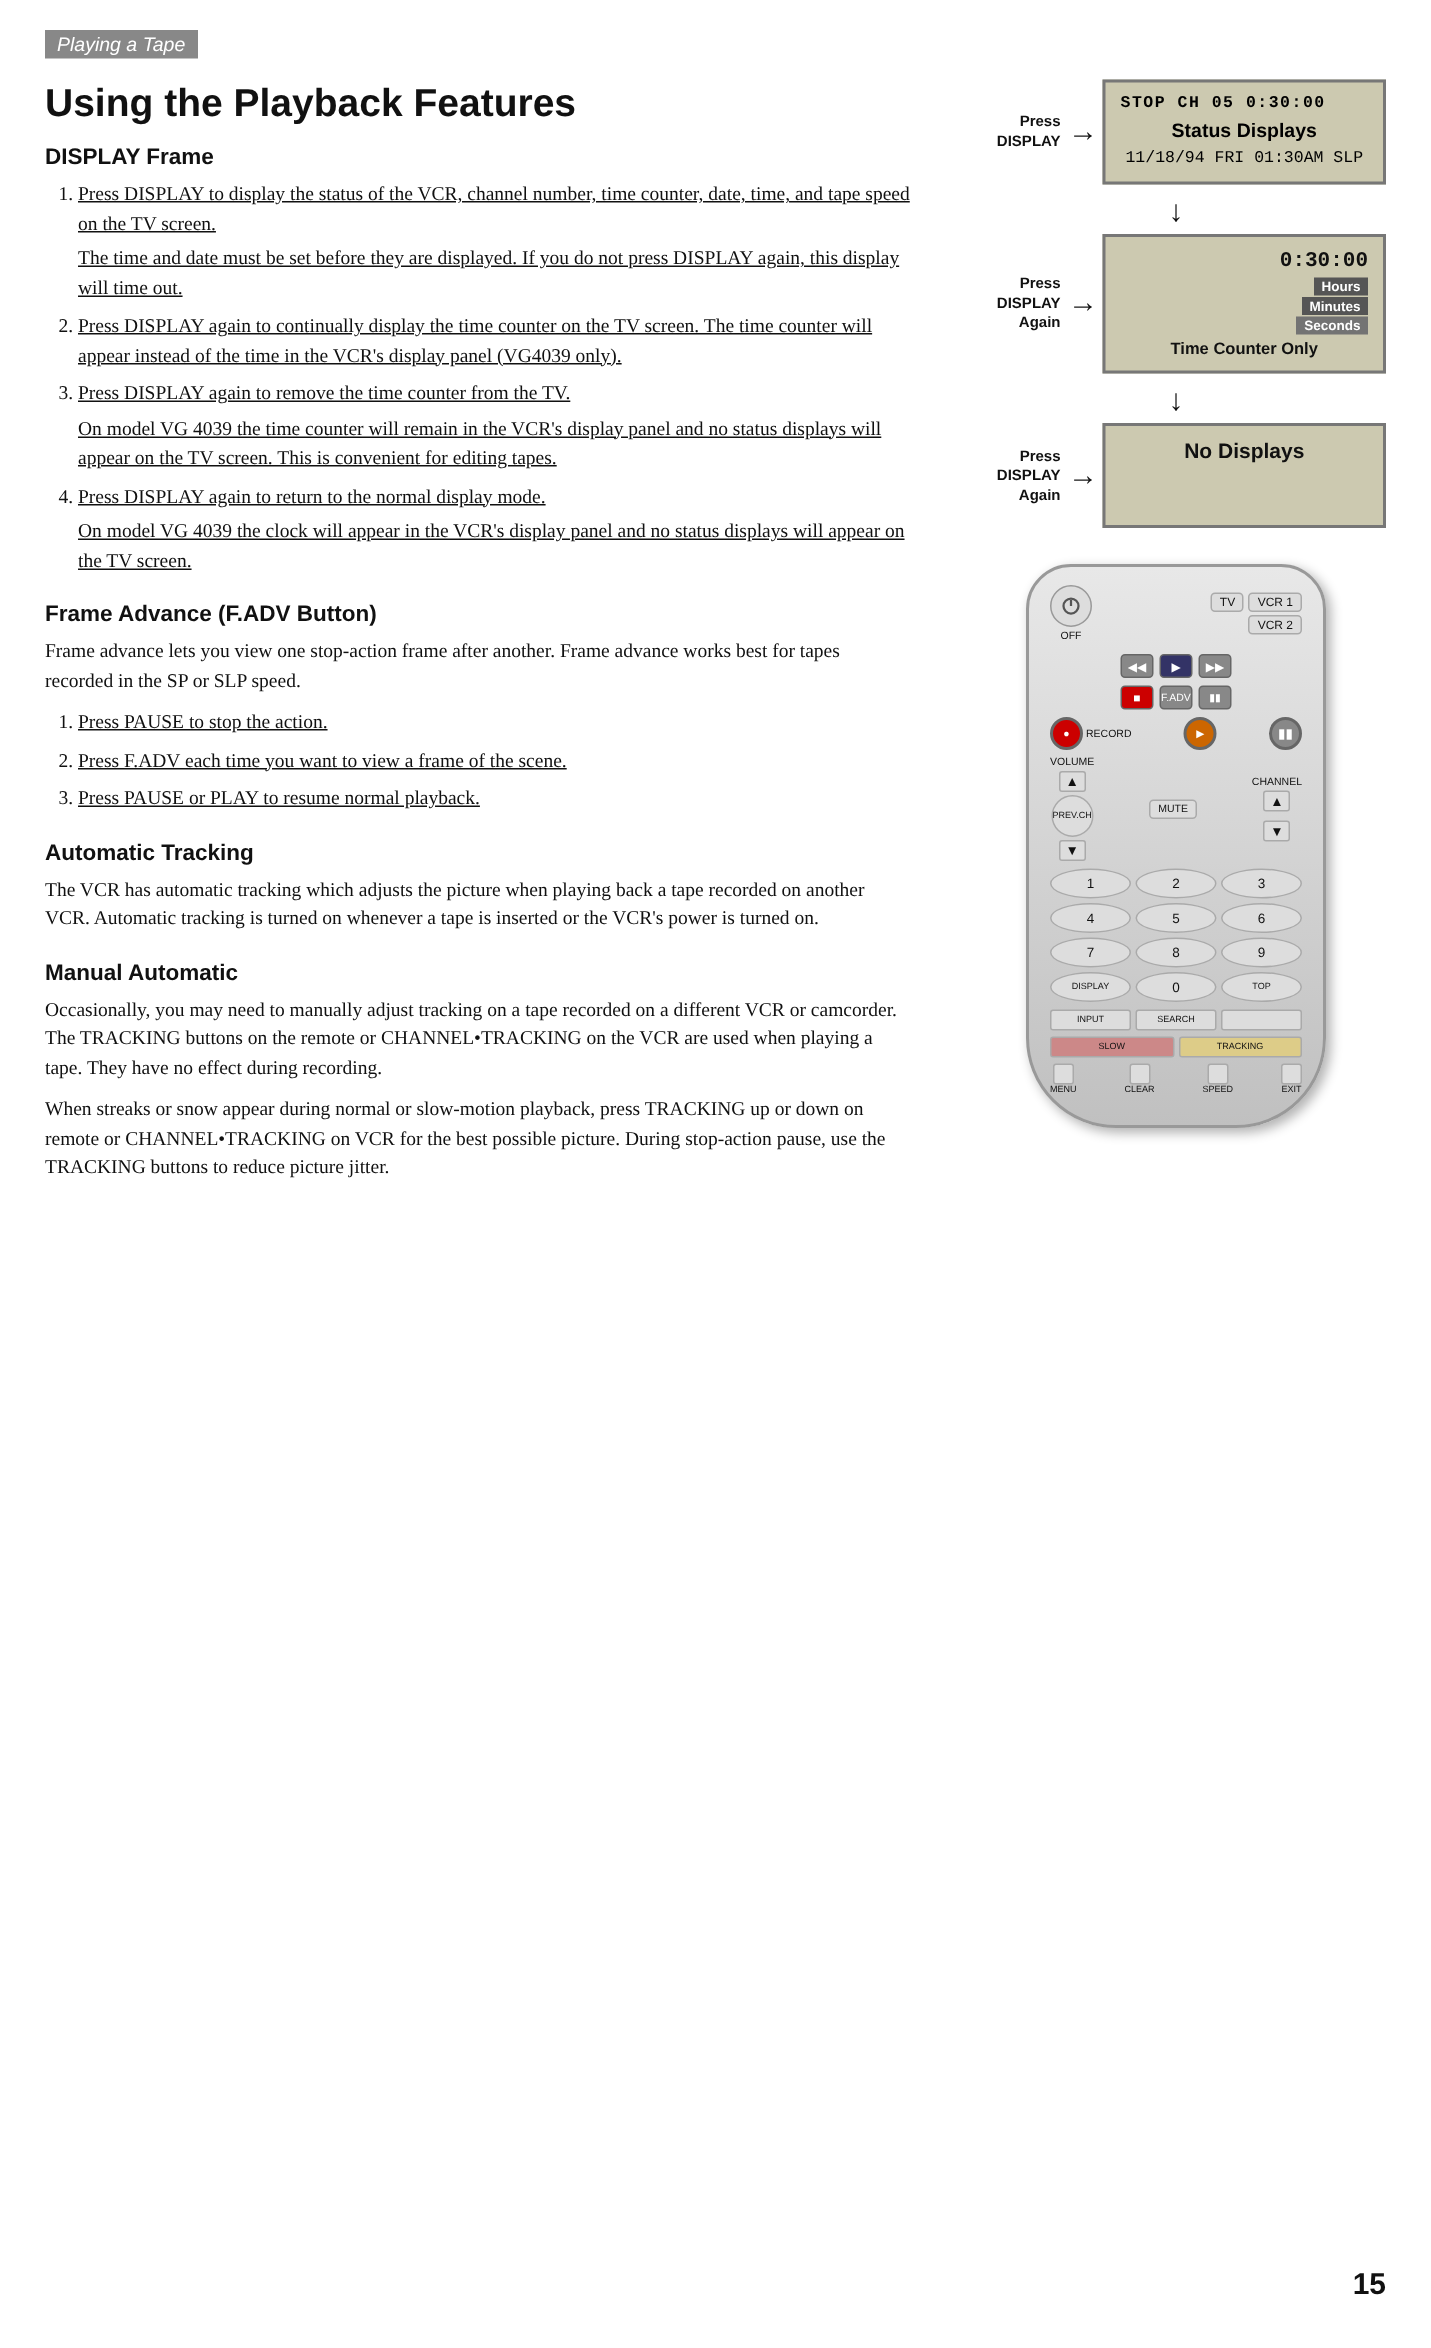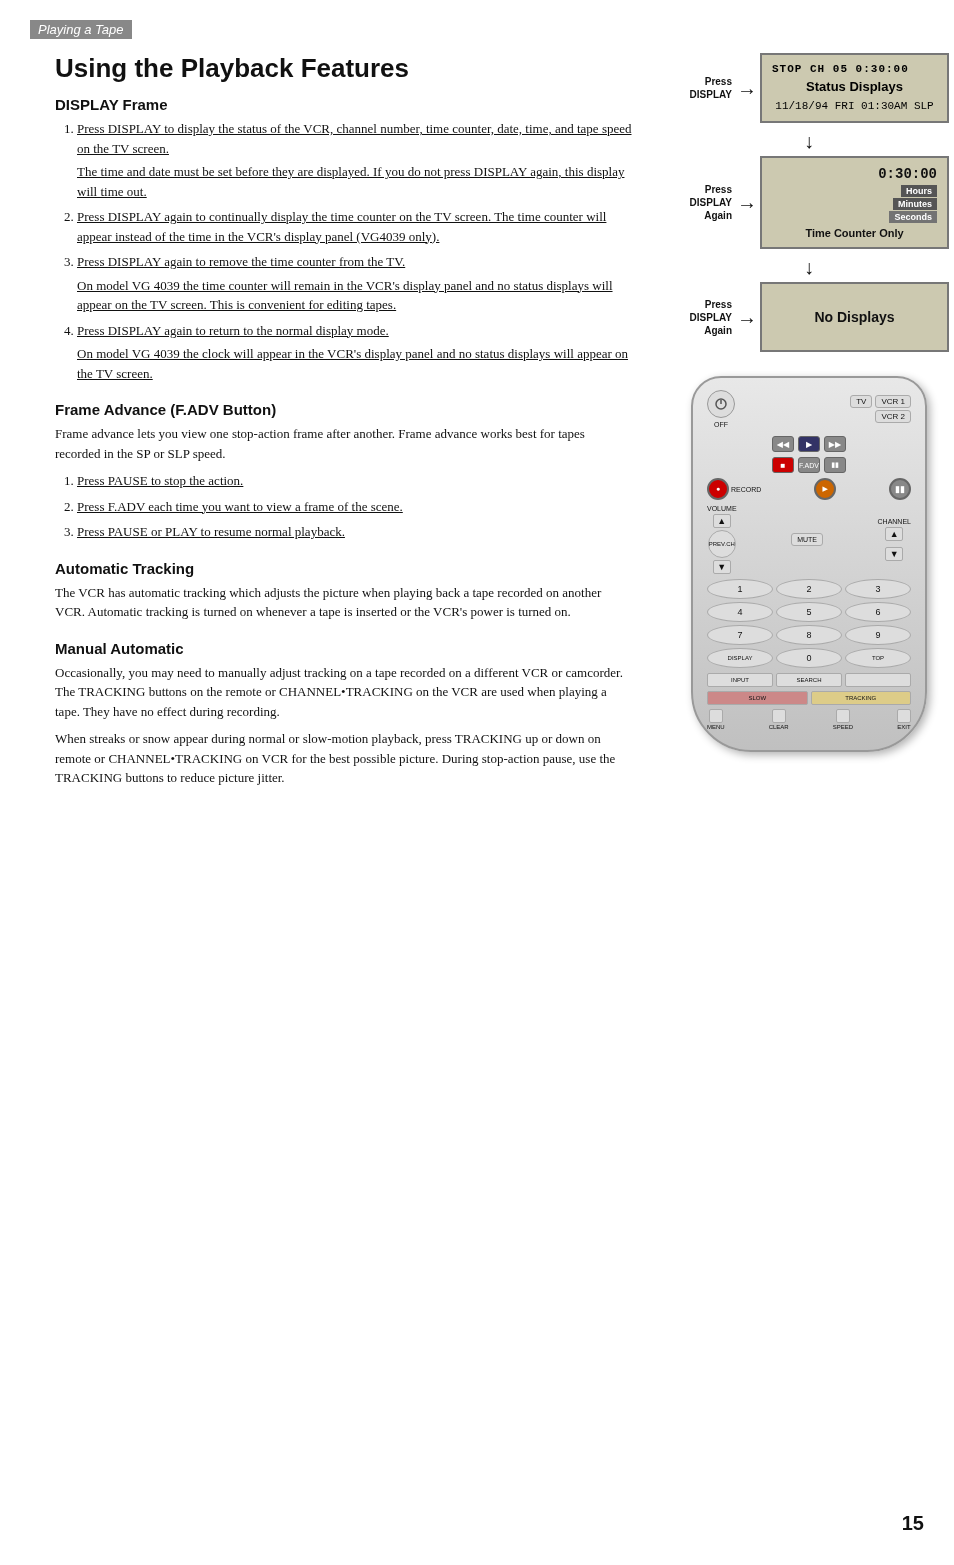--- a/index.html
+++ b/index.html
@@ -25,21 +25,20 @@
       display: inline-block;
       margin-bottom: 14px;
       font-family: Arial, sans-serif;
     }
 
     
     .main-content {
       display: flex;
       gap: 36px;
       width: 100%;
-      margin-left: 25px;
     }
 
     .left-column {
       flex: 1;
       min-width: 0;
     }
 
     .right-column {
       width: 280px;
       flex-shrink: 0;
@@ -115,21 +114,21 @@
     }
 
     
     .remote-container {
       display: flex;
       justify-content: center;
       margin-top: 20px;
     }
 
     .remote {
-      width: 236px;
+      width: 200px;
       background: linear-gradient(180deg, #e8e8e8 0%, #c0c0c0 100%);
       border-radius: 30px 30px 60px 60px;
       border: 2px solid #999;
       padding: 12px 14px 20px 14px;
       position: relative;
       box-shadow: 3px 3px 8px rgba(0,0,0,0.3);
     }
 
     .remote-top-buttons {
       display: flex;
@@ -444,21 +443,21 @@
         </div>
       </div>
 
       <div class="arrow-down-row">↓</div>
 
       <div class="panel-row">
         <div class="press-col">
           <span style="font-size:10px;font-weight:bold;font-family:Arial,sans-serif;text-align:right;">Press<br>DISPLAY<br>Again</span>
         </div>
         <div class="arrow-col">→</div>
-        <div class="screen-col" style="display:flex;align-items:center;justify-content:center;min-height:70px;">
+        <div class="screen-col" style="display:flex;align-items:flex-start;justify-content:center;min-height:70px;">
           <span style="font-size:14px;font-family:Arial,sans-serif;font-weight:bold;">No Displays</span>
         </div>
       </div>
 
     </div>
 
     <div class="remote-container">
       <div class="remote">
 
         <div class="remote-top-buttons">

